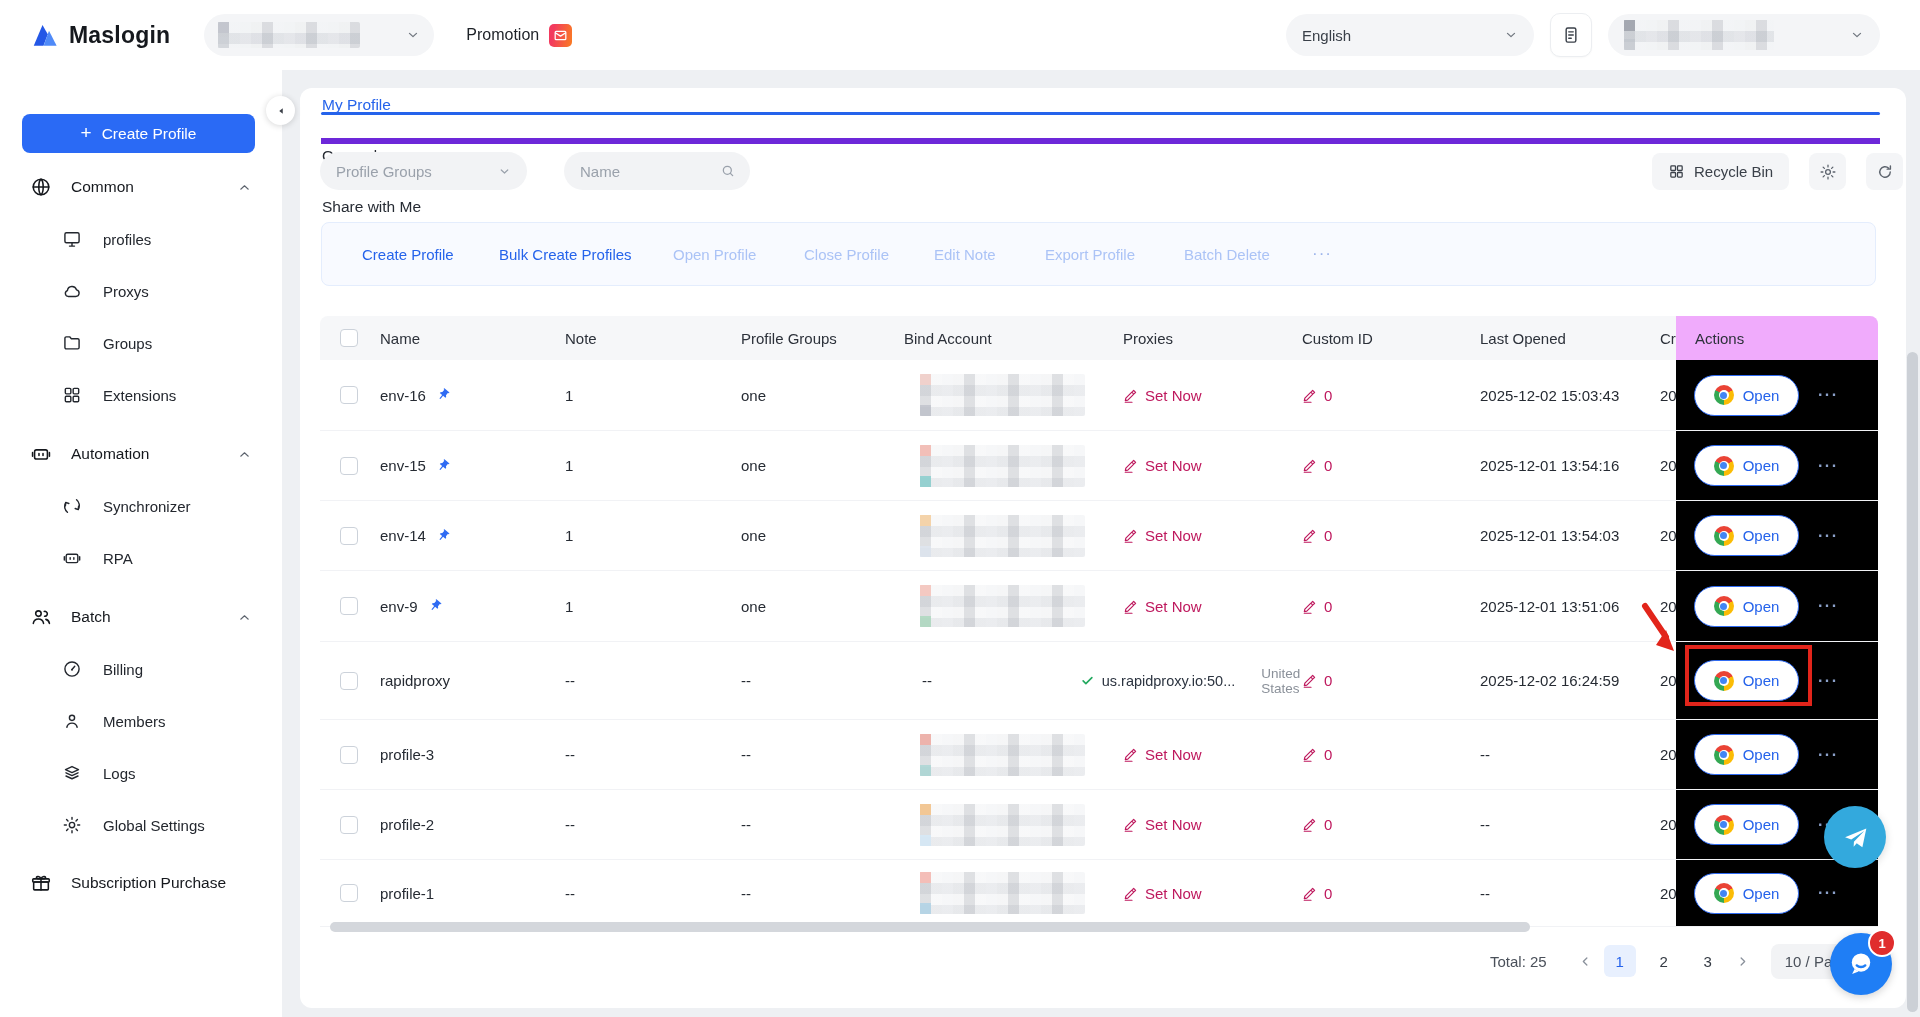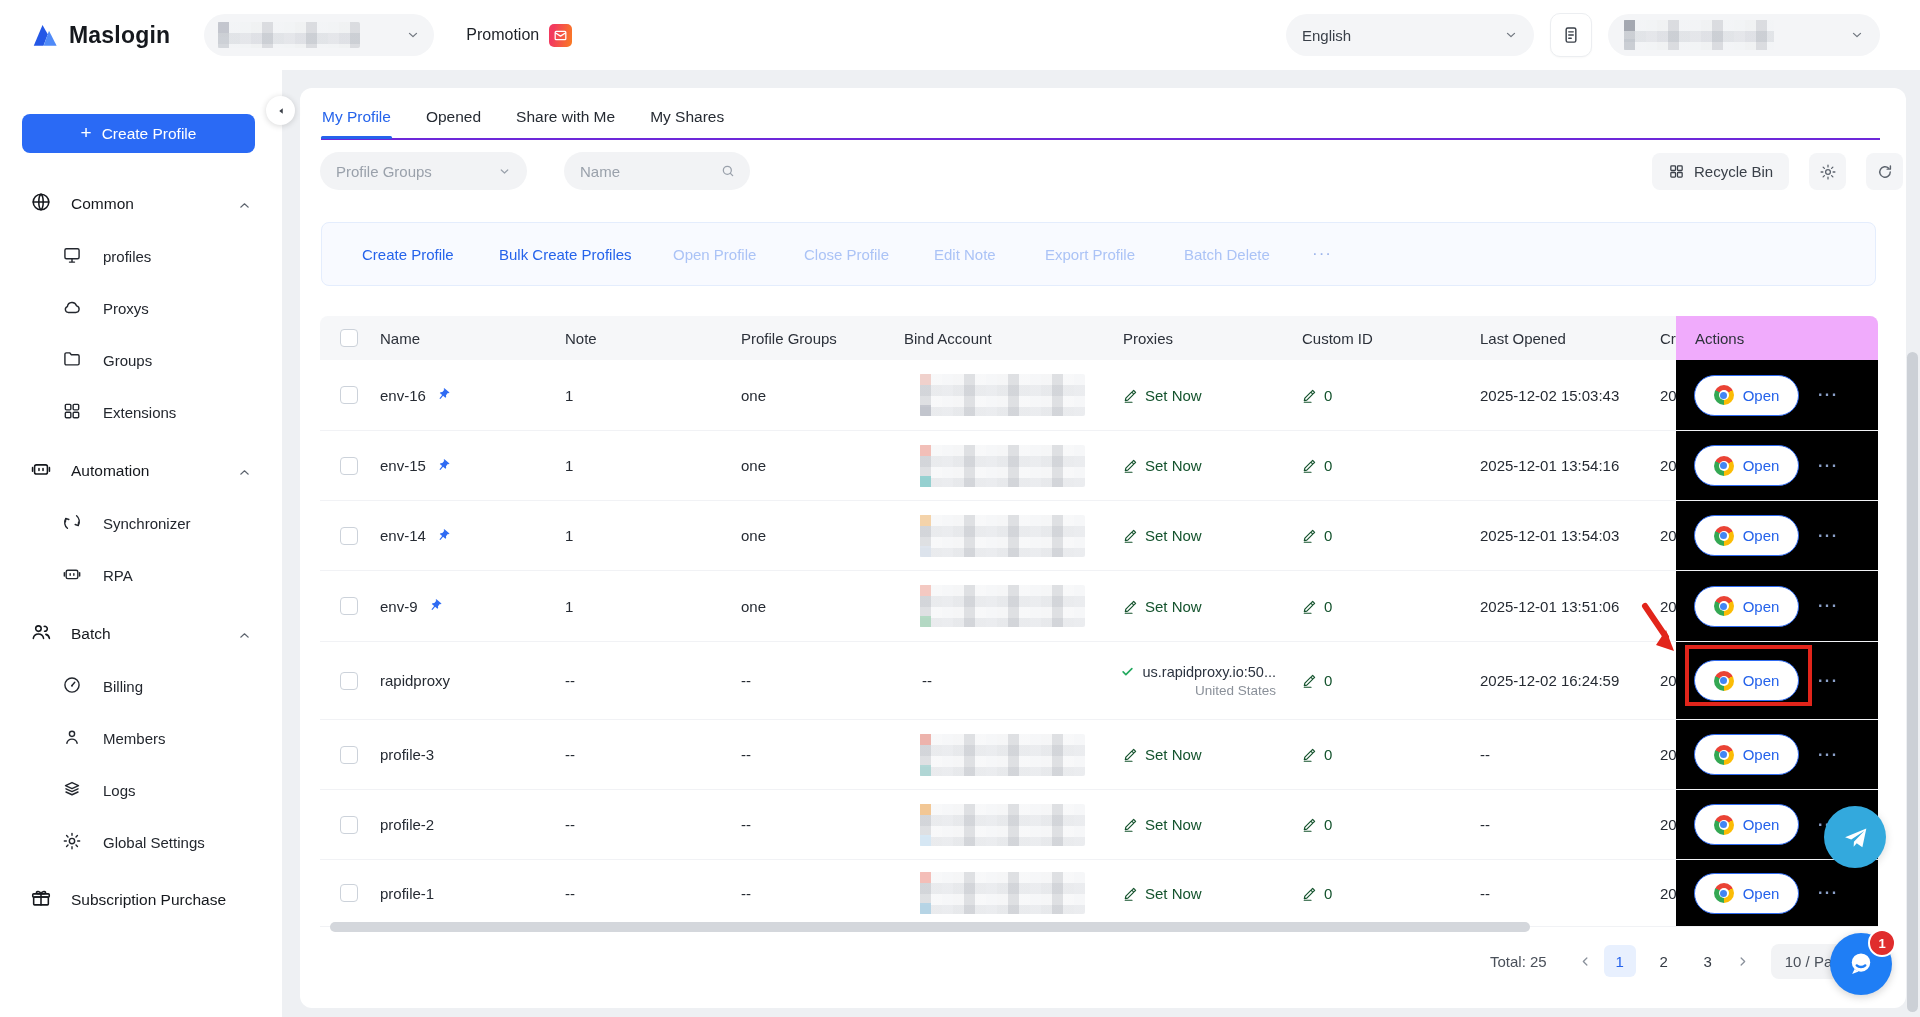--- a/index.html
+++ b/index.html
@@ -32,36 +32,36 @@
   .mosaic::after{left:0;bottom:0;background:var(--chip2,rgba(142,203,201,.75));}
   .hdr-mosaic{width:142px;height:26px;--chip1:rgba(180,184,194,.6);--chip2:rgba(205,209,216,.5);}
   .usr-mosaic{width:150px;height:30px;--chip1:rgba(120,126,138,.55);--chip2:rgba(190,194,203,.55);}
 
   
   .sidebar{position:absolute;left:0;top:70px;width:282px;bottom:0;background:#fff;}
   .create-btn{margin:44px 0 0 22px;width:233px;height:39px;background:#2a6af5;border:none;border-radius:8px;
      color:#fff;font-size:15.5px;font-weight:500;display:flex;align-items:center;justify-content:center;gap:10px;cursor:pointer;font-family:inherit;}
   .plus{font-size:19px;font-weight:400;line-height:1;margin-top:-2px;}
   .nav{margin-top:8px;}
-  .nav-row{height:52px;display:flex;align-items:flex-end;cursor:pointer;}
+  .nav-row{height:52px;display:flex;align-items:center;cursor:pointer;}
   .nav-row.sec{margin-top:7px;}
   .nav-row.footer-item{margin-top:6px;}
   .sec .nv-ic{margin-left:30px;color:#15181d;}
   .sec .nv-label{margin-left:19px;font-size:15.5px;color:#15181d;font-weight:400;}
   .sub .nv-ic{margin-left:62px;color:#23272e;}
   .sub .nv-label{margin-left:21px;font-size:15px;color:#23272e;}
   .nv-ic{display:flex;}.nv-ic svg{width:22px;height:22px;}
   .sub .nv-ic svg{width:20px;height:20px;}
   .sec-chev{margin-left:auto;margin-right:30px;color:#5c636d;display:flex;}
   .collapse-btn{position:absolute;left:266px;top:96px;width:29px;height:29px;border-radius:50%;background:#fff;
      box-shadow:0 1px 6px rgba(0,0,0,.16);display:flex;align-items:center;justify-content:center;cursor:pointer;z-index:5;}
 
   
   .card{position:absolute;left:300px;top:88px;width:1606px;height:920px;background:#fff;border-radius:12px;}
-  .tabs{position:absolute;left:21px;right:26px;top:8px;height:42px;display:flex;gap:33px;border-bottom:2px solid #6d28d9;}
+  .tabs{position:absolute;left:21px;right:26px;top:8px;height:42px;display:flex;gap:33px;border-bottom:6px solid #6d28d9;flex-direction:column;}
   .tab{position:relative;font-size:15.5px;color:#262b33;display:flex;align-items:center;cursor:pointer;padding:0 1px;}
   .tab.active{color:#2563eb;font-weight:500;}
   .tab.active::after{content:"";position:absolute;left:0;right:0;bottom:-1px;height:3px;background:#2563eb;border-radius:2px;}
 
   .filters{position:absolute;left:20px;top:64px;height:38px;display:flex;gap:37px;}
   .pg-select{width:207px;height:38px;background:#f2f3f5;border-radius:19px;display:flex;align-items:center;justify-content:space-between;padding:0 16px;box-sizing:border-box;cursor:pointer;}
   .pg-select span{font-size:15px;color:#9aa1ab;}
   .name-input{width:186px;height:38px;background:#f2f3f5;border-radius:19px;display:flex;align-items:center;padding:0 14px;box-sizing:border-box;}
   .name-input input{border:none;background:transparent;outline:none;width:130px;font-size:15px;color:#3a4049;font-family:inherit;}
   .name-input input::placeholder{color:#9aa1ab;}
@@ -94,23 +94,23 @@
   .c-custom{left:982px;width:150px;}
   .c-last{left:1160px;width:172px;font-weight:500;}
   .thead .c-last{font-weight:500;}
   .c-created{left:1340px;width:17px;overflow:hidden;white-space:nowrap;font-weight:500;}
   .c-actions{left:1356px;width:202px;background:#000000;}
   .thead .c-actions{background:#f0abfc;border-radius:0 8px 0 0;}
   .thead .c-actions .hlabel{margin-left:19px;}
   .cb{width:18px;height:18px;border:1.5px solid #ccd2da;border-radius:4px;background:#fff;cursor:pointer;box-sizing:border-box;}
   .pin{display:flex;margin-left:9px;color:#2f6bf3;}
   .row-mosaic{width:165px;height:42px;margin-left:16px;}
-  .link-blue{color:#14532d;display:flex;align-items:center;gap:7px;cursor:pointer;font-size:15px;}
+  .link-blue{color:#be185d;display:flex;align-items:center;gap:7px;cursor:pointer;font-size:15px;}
   .pencil{display:flex;}
-  .proxy-val{left:784px;flex-direction:column;align-items:flex-end;justify-content:center;gap:3px;}
+  .proxy-val{left:784px;align-items:center;justify-content:center;gap:3px;}
   .proxy-line1{display:flex;align-items:center;gap:7px;font-size:14.5px;color:#2c3440;}
   .proxy-line2{margin-left:23px;font-size:13.5px;color:#8a9099;}
   .open-btn{margin-left:18px;width:105px;height:41px;border:1px solid #2f6bf3;background:#fff;border-radius:21px;
      display:flex;align-items:center;justify-content:center;gap:9px;color:#2563eb;font-size:15px;cursor:pointer;font-family:inherit;}
   .chrome{width:20px;height:20px;border-radius:50%;background:conic-gradient(from 60deg,#fbbc05 0 120deg,#34a853 0 240deg,#ea4335 0 360deg);position:relative;flex:0 0 auto;}
   .chrome::before{content:"";position:absolute;inset:5px;background:#fff;border-radius:50%;}
   .chrome::after{content:"";position:absolute;inset:6.5px;background:#4285f4;border-radius:50%;}
   .row-dots{position:absolute;left:142px;color:#8ba0c9;font-size:16px;letter-spacing:1.5px;font-weight:700;cursor:pointer;}
   
   .trow:nth-child(2) .row-mosaic{--chip1:rgba(244,205,198,.8);--chip2:rgba(186,190,200,.7);}

